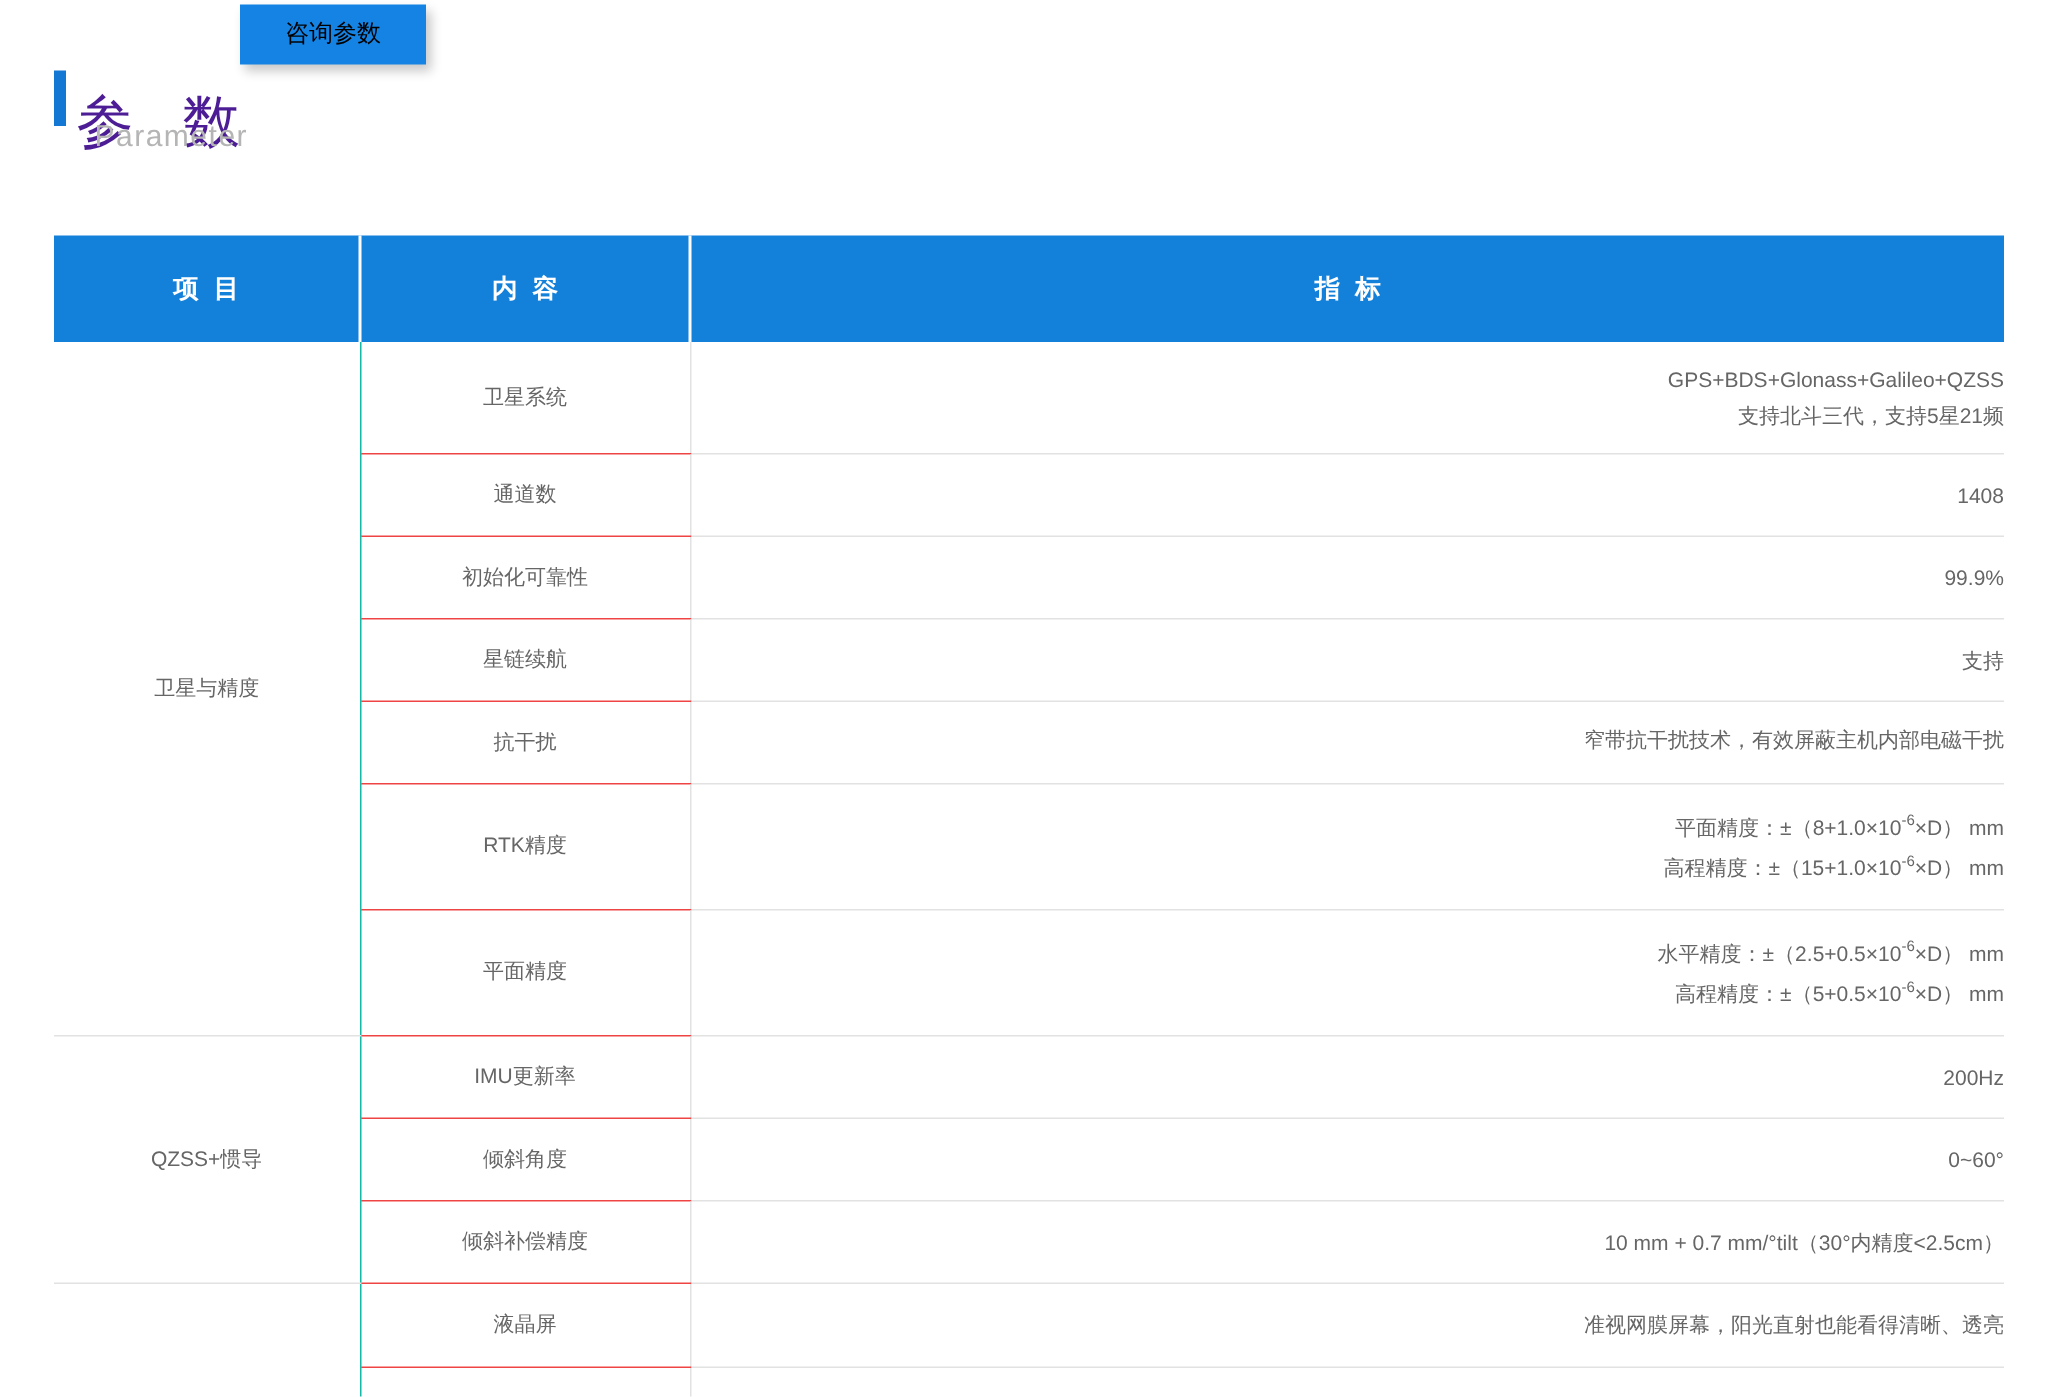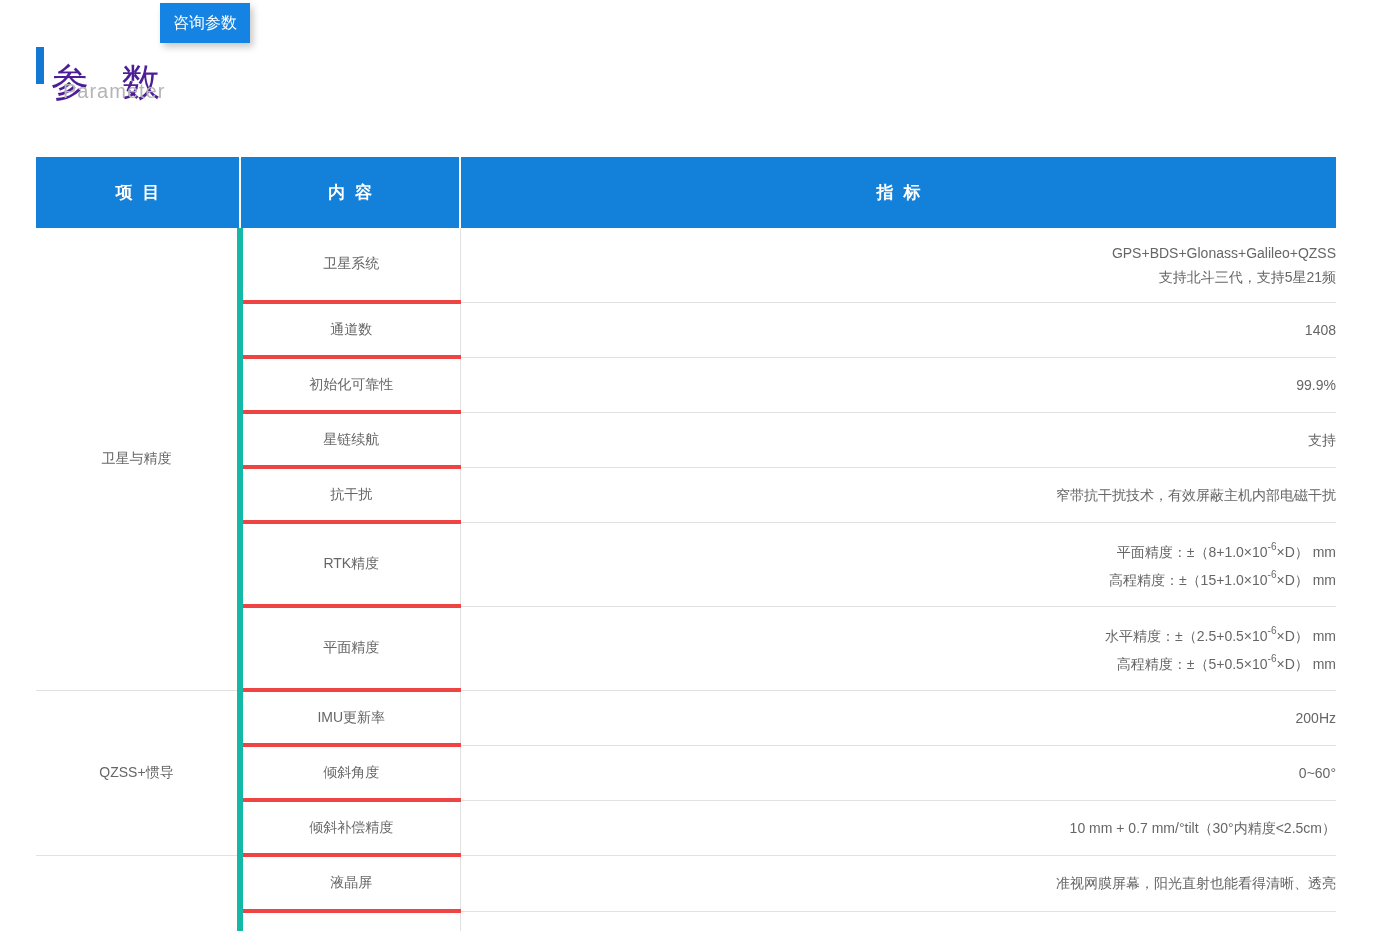--- a/index.html
+++ b/index.html
@@ -13,24 +13,24 @@
     height: 931px;
     overflow: hidden;
     background: #ffffff;
   }
 
   
   .consult-btn {
     position: absolute;
     left: 160px;
     top: 3px;
-    width: 90px;
+    width: 124px;
     height: 40px;
     background: #1583E3;
-    color: #ffffff;
+    color: #000000;
     font-size: 16px;
     border: none;
     text-align: center;
     line-height: 40px;
     cursor: pointer;
     box-shadow: 3px 4px 7px rgba(0,0,0,0.22);
     z-index: 5;
     font-family: inherit;
   }
   .title-row {
@@ -89,26 +89,26 @@
     vertical-align: middle;
   }
   .spec-table th.sep { border-right: 2px solid #ffffff; margin-left: 12px; }
   .spec-table td {
     color: #666666;
     font-size: 14px;
     text-align: center;
     vertical-align: middle;
   }
   .spec-table td.group-cell {
-    border-right: 6px solid #14b8a6;
+    border-right: 1px solid #14b8a6;
     border-bottom: 1px solid #E2E2E2;
   }
   .spec-table td.content-cell {
     border-right: 1px solid #E2E2E2;
-    border-bottom: 4px solid #ef4444;
+    border-bottom: 1px solid #ef4444;
     text-align: center;
   }
   .spec-table td.spec-cell {
     border-bottom: 1px solid #E2E2E2;
     text-align: right;
   }
   .spec-line { line-height: 24px; }
   .spec-line sup {
     font-size: 10px;
     position: relative;
@@ -163,21 +163,21 @@
           <td class="spec-cell">
             <div class="spec-line"><span>99.9%</span></div>
           </td>
         </tr>
         <tr style="height: 55px;">
           <td class="content-cell">星链续航</td>
           <td class="spec-cell">
             <div class="spec-line"><span>支持</span></div>
           </td>
         </tr>
-        <tr style="height: 55px;">
+        <tr style="height: 55px; font-family: Liberation Serif, serif;">
           <td class="content-cell">抗干扰</td>
           <td class="spec-cell">
             <div class="spec-line"><span>窄带抗干扰技术，有效屏蔽主机内部电磁干扰</span></div>
           </td>
         </tr>
         <tr style="height: 84px;">
           <td class="content-cell">RTK精度</td>
           <td class="spec-cell">
             <div class="spec-line"><span>平面精度：±（8+1.0×10</span><sup>-6</sup><span>×D） mm</span></div>
             <div class="spec-line"><span>高程精度：±（15+1.0×10</span><sup>-6</sup><span>×D） mm</span></div>

